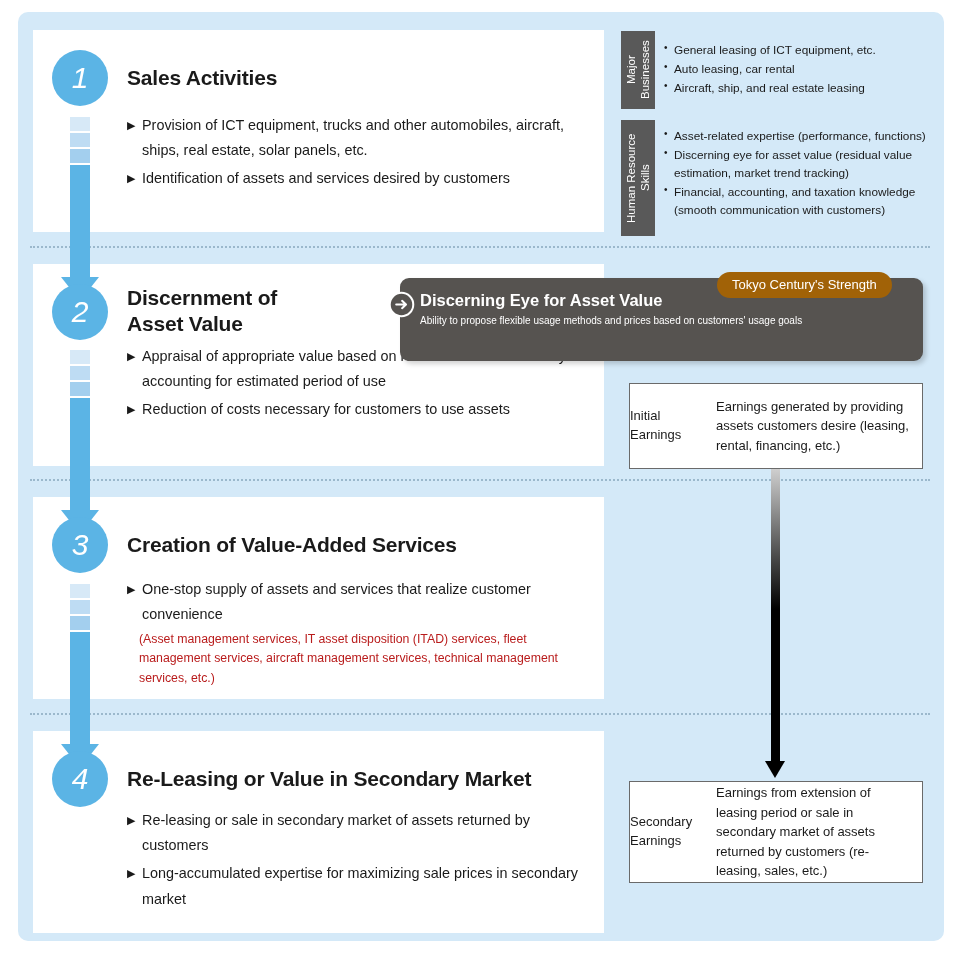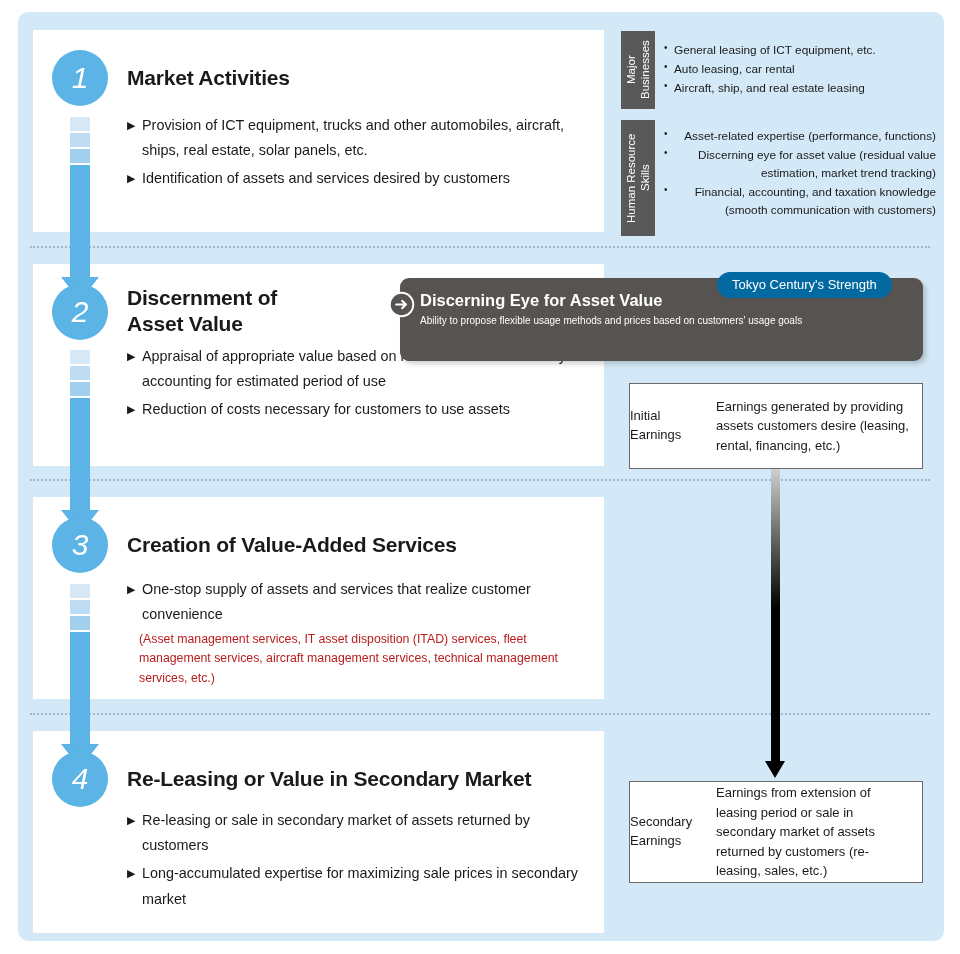--- a/index.html
+++ b/index.html
@@ -144,21 +144,21 @@
     display: flex;
     align-items: center;
     justify-content: center;
     padding: 6px 2px;
   }
   #vlab1 { left: 621px; top: 31px;  width: 34px; height: 78px; }
   #vlab2 { left: 621px; top: 120px; width: 34px; height: 116px; }
 
   .dotlist { position: absolute; }
   #dots1 { left: 664px; top: 41px;  width: 268px; }
-  #dots2 { left: 664px; top: 127px; width: 272px; text-align: right; }
+  #dots2 { left: 664px; top: 127px; width: 272px; }
   .dotitem {
     position: relative;
     padding-left: 10px;
     font-size: 11.8px;
     line-height: 1.53;
     color: #1a1a1a;
     margin-bottom: 1px;
   }
   .dotitem::before {
     content: "\2022";
@@ -193,21 +193,21 @@
     position: absolute;
     left: 20px; top: 36px;
     width: 492px;
     font-size: 10px;
     line-height: 1.38;
     color: #ffffff;
   }
   .badge {
     position: absolute;
     left: 717px; top: 272px;
-    background: #0369a1;
+    background: #a16207;
     color: #ffffff;
     font-size: 13px;
     padding: 5px 15px 6px;
     border-radius: 13px;
     white-space: nowrap;
     z-index: 6;
   }
 
   
   .ebox {
@@ -285,21 +285,21 @@
     <div class="seg s3"></div>
     <div class="seg s4"></div>
     <div class="arrow-head"></div>
   </div>
 
   <div class="num-circle" id="circ1">1</div>
   <div class="num-circle" id="circ2">2</div>
   <div class="num-circle" id="circ3">3</div>
   <div class="num-circle" id="circ4">4</div>
 
-  <div class="step-title" id="title1">Market Activities</div>
+  <div class="step-title" id="title1">Sales Activities</div>
   <div class="step-title" id="title2">Discernment of<br>Asset Value</div>
   <div class="step-title" id="title3">Creation of Value-Added Services</div>
   <div class="step-title" id="title4">Re-Leasing or Value in Secondary Market</div>
 
   <div class="bullets" id="bul1">
       <div class="bullet"><span class="tri">▶</span>Provision of ICT equipment, trucks and other automobiles, aircraft, ships, real estate, solar panels, etc.</div>
       <div class="bullet"><span class="tri">▶</span>Identification of assets and services desired by customers</div>
     </div>
   <div class="bullets" id="bul2">
       <div class="bullet"><span class="tri">▶</span>Appraisal of appropriate value based on resale value calculated by accounting for estimated period of use</div>

